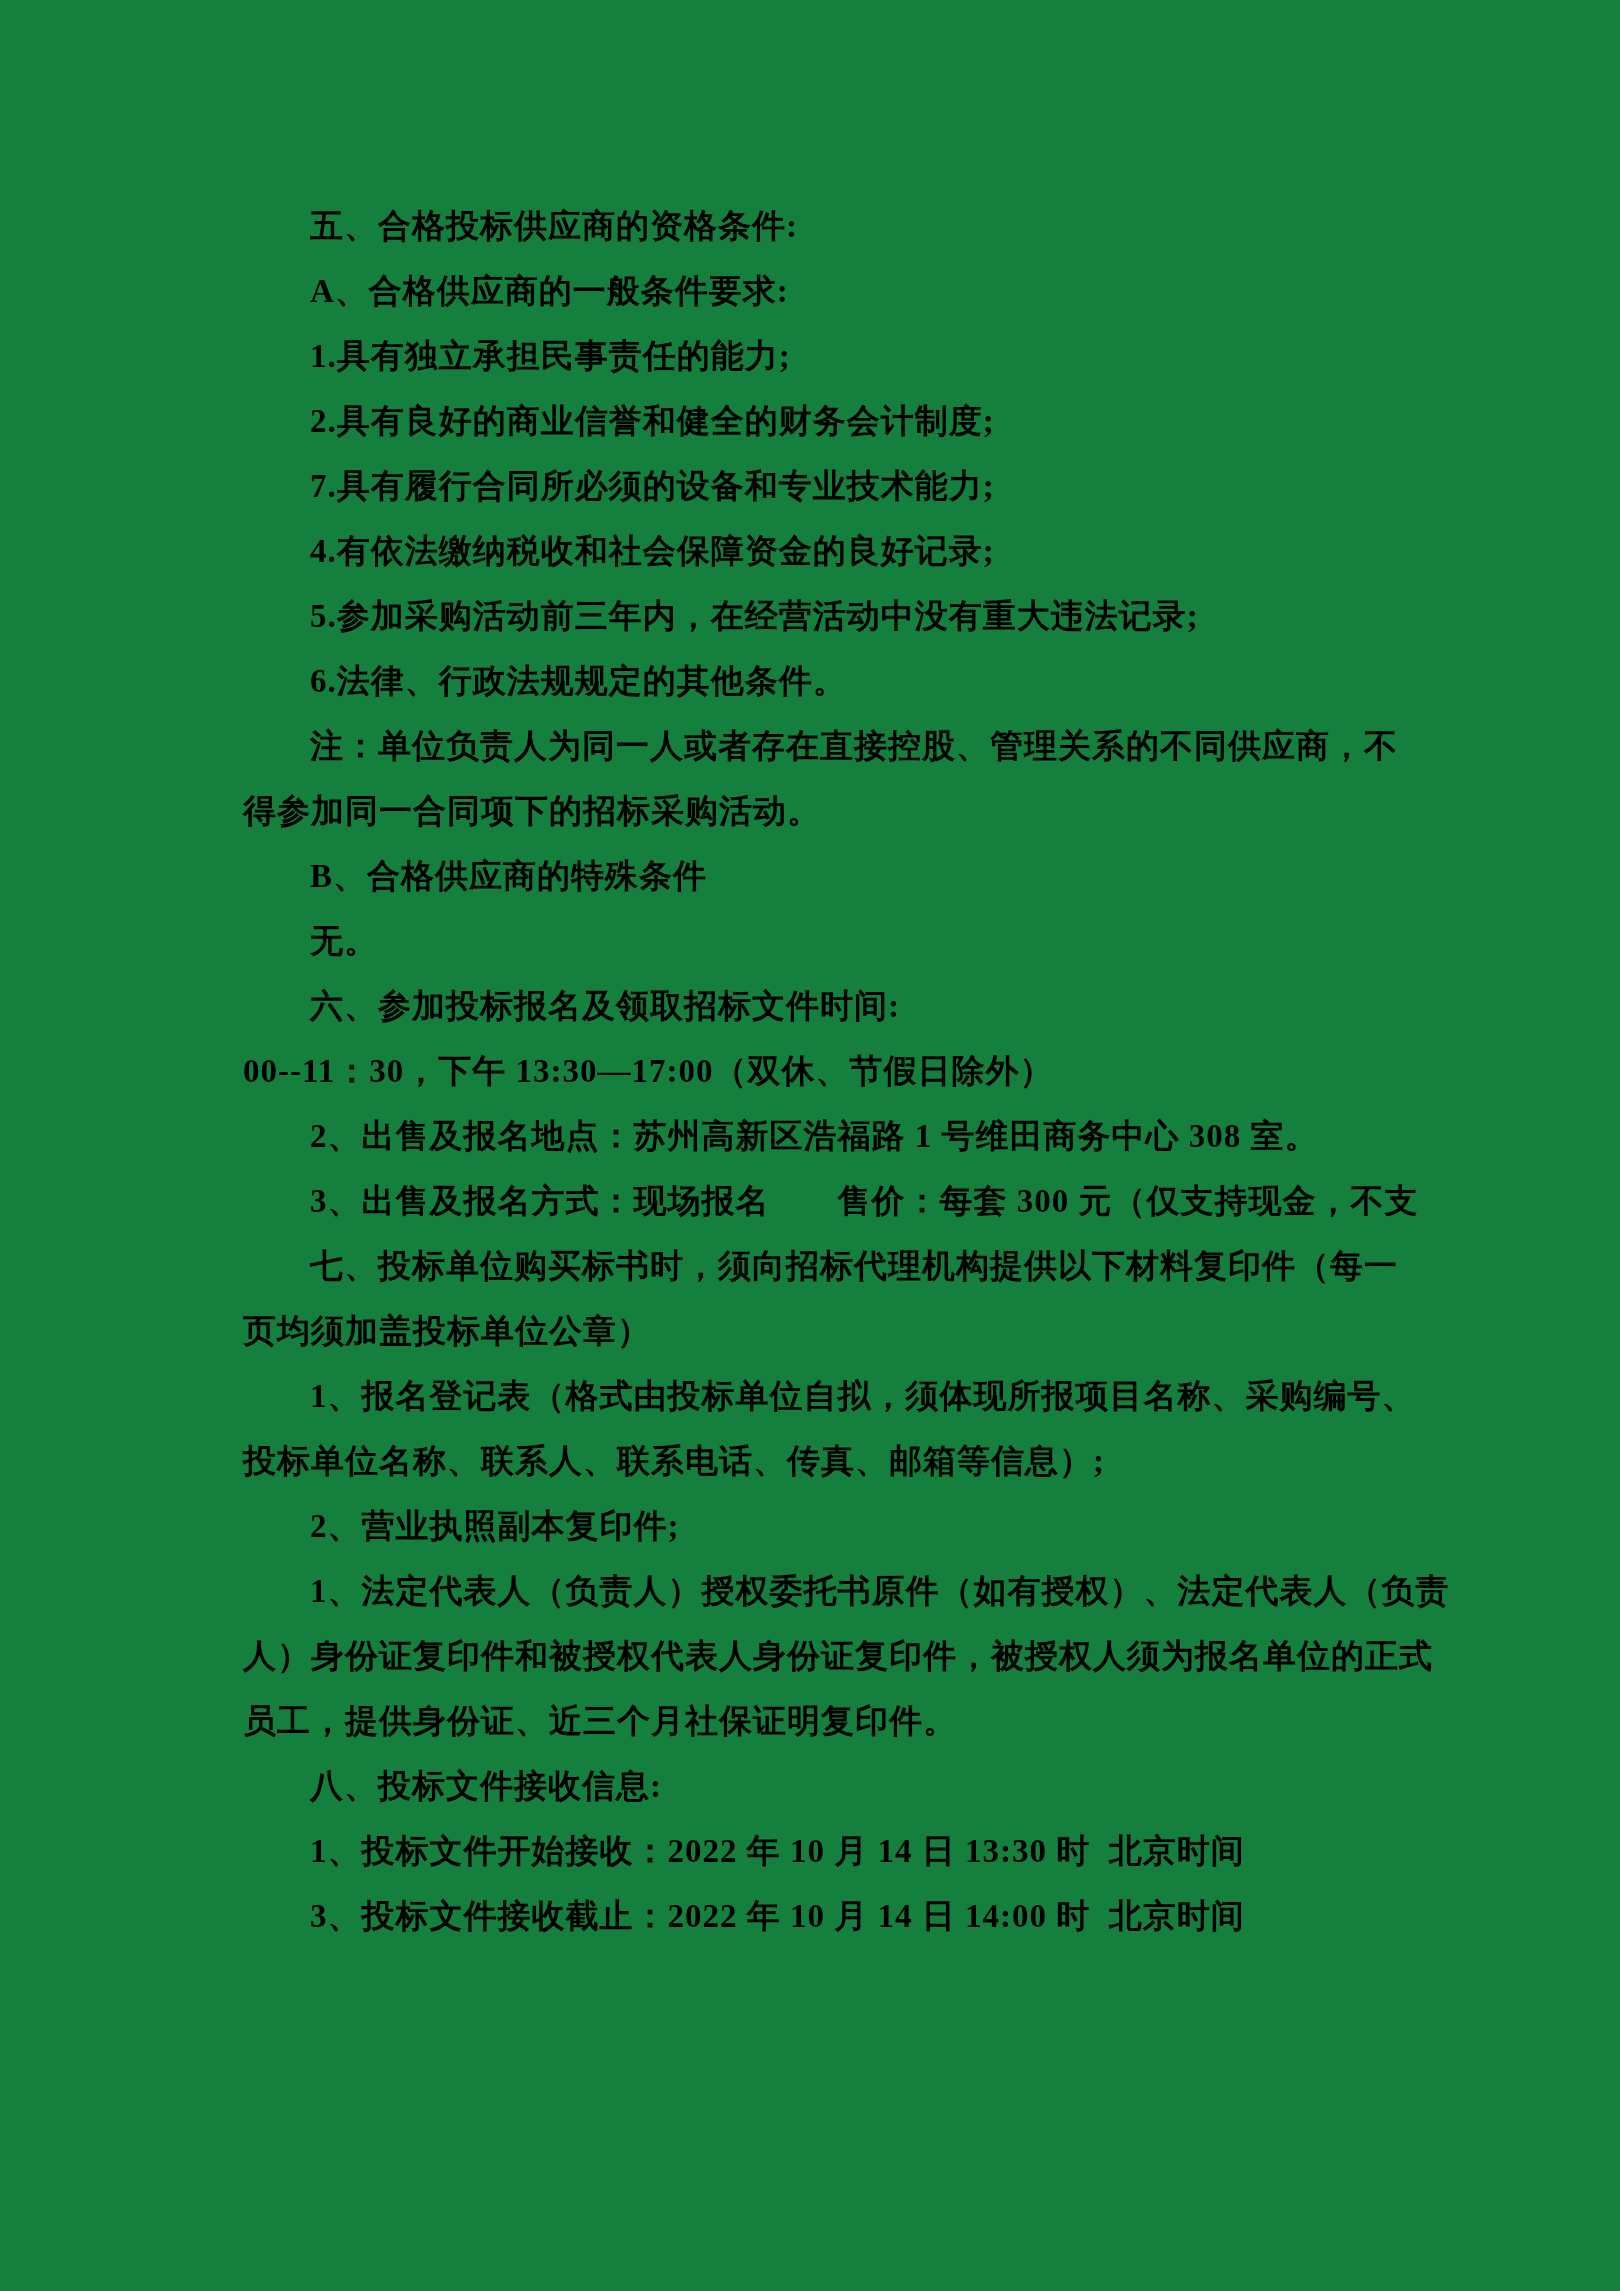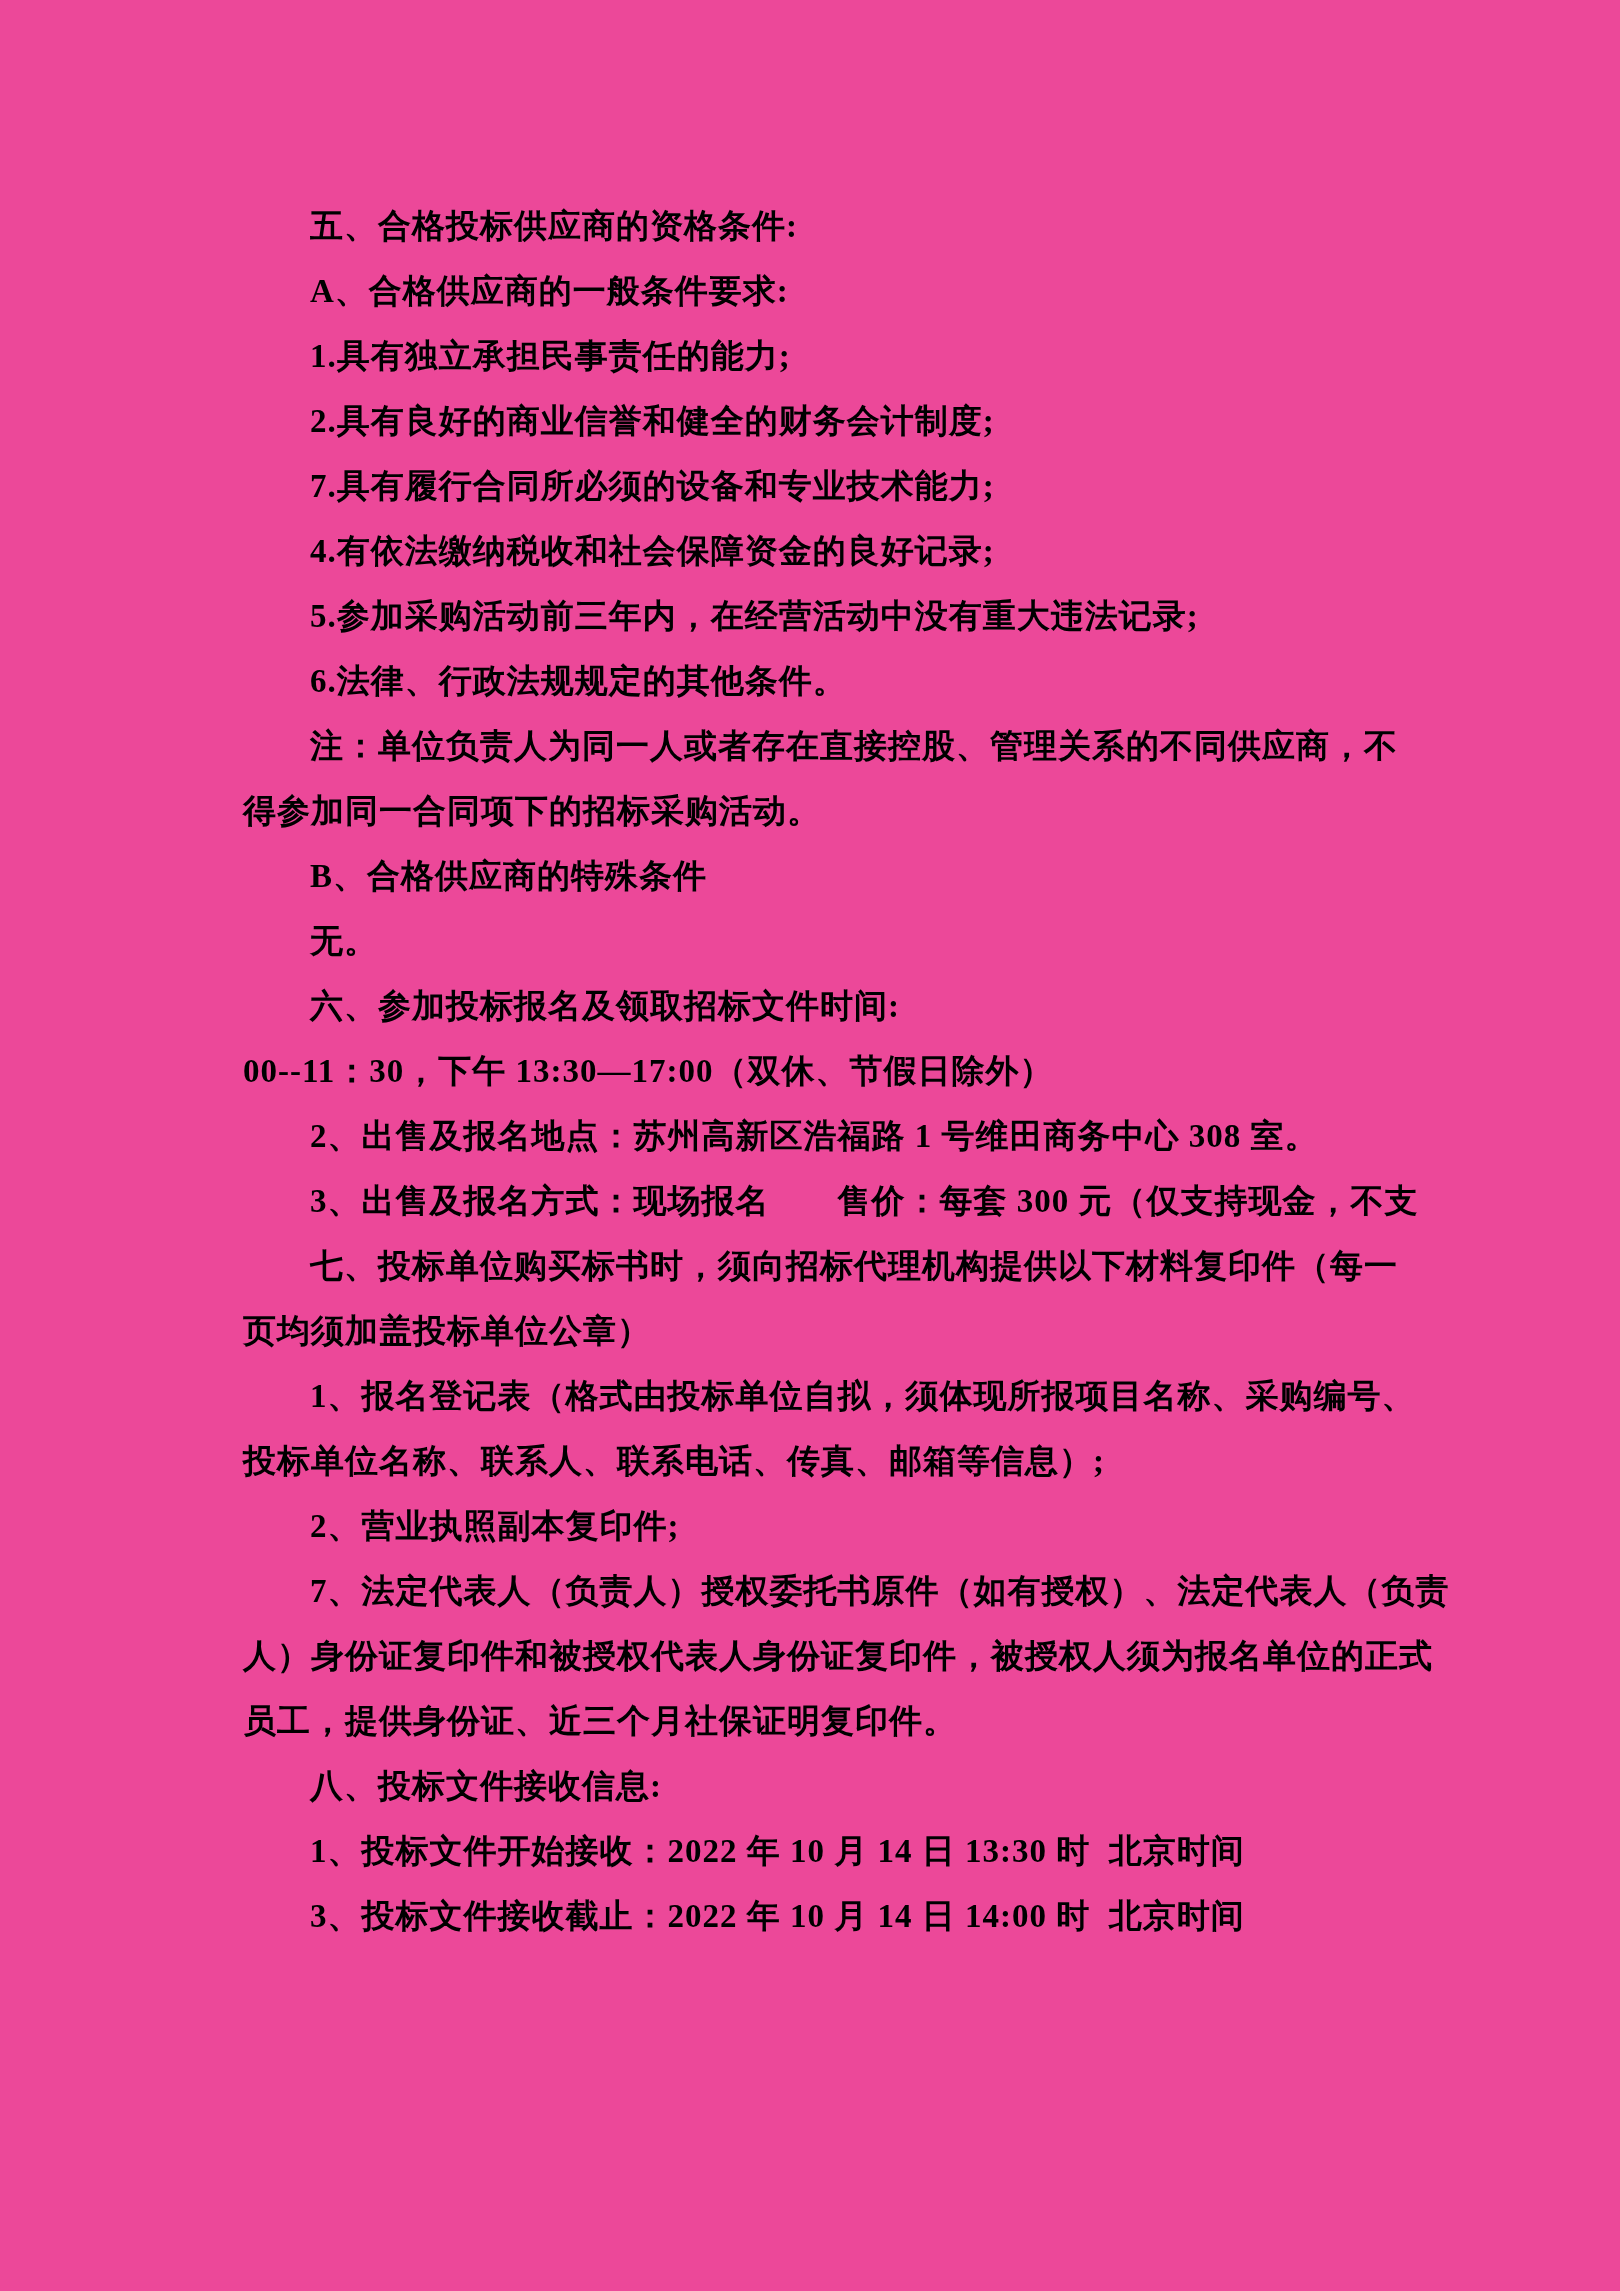--- a/index.html
+++ b/index.html
@@ -32,21 +32,21 @@
   }
   .line.indent {
     padding-left: 67px;
   }
   .run { font-weight: bold; }
   .run.b { font-weight: bold; }
 </style>
 </head>
 <body>
 
-<div class="page" style="background: #ec4899;">
+<div class="page" style="background: #15803d;">
   <div class="content" style="color: rgb(0, 0, 0);">
       <div class="line indent"><span class="run b">五、合格投标供应商的资格条件:</span></div>
       <div class="line indent"><span class="run b">A、合格供应商的一般条件要求:</span></div>
       <div class="line indent"><span class="run">1.具有独立承担民事责任的能力;</span></div>
       <div class="line indent"><span class="run">2.具有良好的商业信誉和健全的财务会计制度;</span></div>
       <div class="line indent"><span class="run">7.具有履行合同所必须的设备和专业技术能力;</span></div>
       <div class="line indent"><span class="run">4.有依法缴纳税收和社会保障资金的良好记录;</span></div>
       <div class="line indent"><span class="run">5.参加采购活动前三年内，在经营活动中没有重大违法记录;</span></div>
       <div class="line indent"><span class="run">6.法律、行政法规规定的其他条件。</span></div>
       <div class="line indent"><span class="run b">注：单位负责人为同一人或者存在直接控股、管理关系的不同供应商，不</span></div>
@@ -55,21 +55,21 @@
       <div class="line indent"><span class="run">无。</span></div>
       <div class="line indent"><span class="run b">六、参加投标报名及领取招标文件时间:</span></div>
       <div class="line"><span class="run b">00--11：30，下午 13:30—17:00</span><span class="run">（双休、节假日除外）</span></div>
       <div class="line indent"><span class="run">2、出售及报名地点：苏州高新区浩福路 1 号维田商务中心 308 室。</span></div>
       <div class="line indent"><span class="run">3、出售及报名方式：现场报名　　售价：每套 300 元</span><span class="run b">（仅支持现金，不支</span></div>
       <div class="line indent"><span class="run b">七、投标单位购买标书时，须向招标代理机构提供以下材料复印件（每一</span></div>
       <div class="line"><span class="run b">页均须加盖投标单位公章）</span></div>
       <div class="line indent"><span class="run">1、报名登记表（格式由投标单位自拟，须体现所报项目名称、采购编号、</span></div>
       <div class="line"><span class="run">投标单位名称、联系人、联系电话、传真、邮箱等信息）;</span></div>
       <div class="line indent"><span class="run">2、营业执照副本复印件;</span></div>
-      <div class="line indent"><span class="run">7、法定代表人（负责人）授权委托书原件（如有授权）、法定代表人（负责</span></div>
+      <div class="line indent"><span class="run">1、法定代表人（负责人）授权委托书原件（如有授权）、法定代表人（负责</span></div>
       <div class="line"><span class="run">人）身份证复印件和被授权代表人身份证复印件，被授权人须为报名单位的正式</span></div>
       <div class="line"><span class="run">员工，提供身份证、近三个月社保证明复印件。</span></div>
       <div class="line indent"><span class="run b">八、投标文件接收信息:</span></div>
       <div class="line indent"><span class="run">1、投标文件开始接收：</span><span class="run b">2022 年 10 月 14 日 13:30 时</span><span class="run">  北京时间</span></div>
       <div class="line indent"><span class="run">3、投标文件接收截止：</span><span class="run b">2022 年 10 月 14 日 14:00 时</span><span class="run">  北京时间</span></div>
     </div>
 </div>
 
 
 </body></html>

